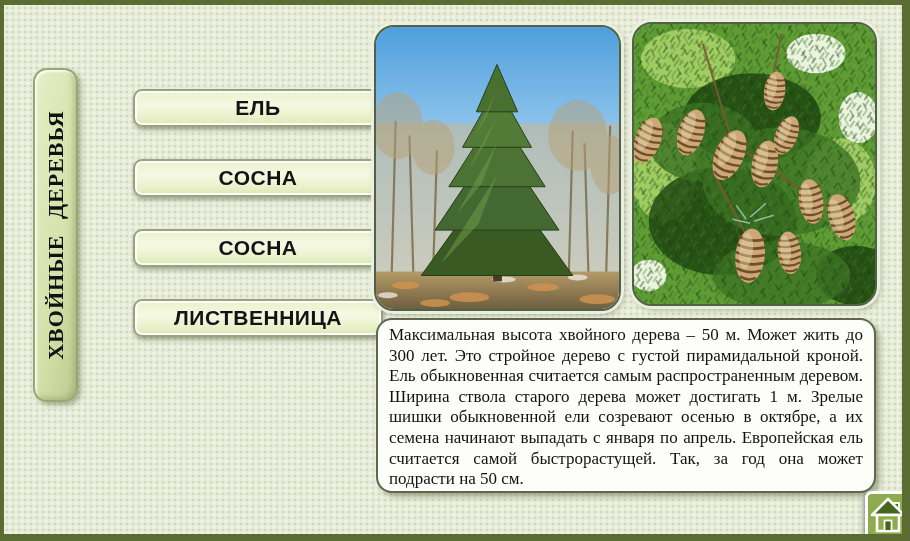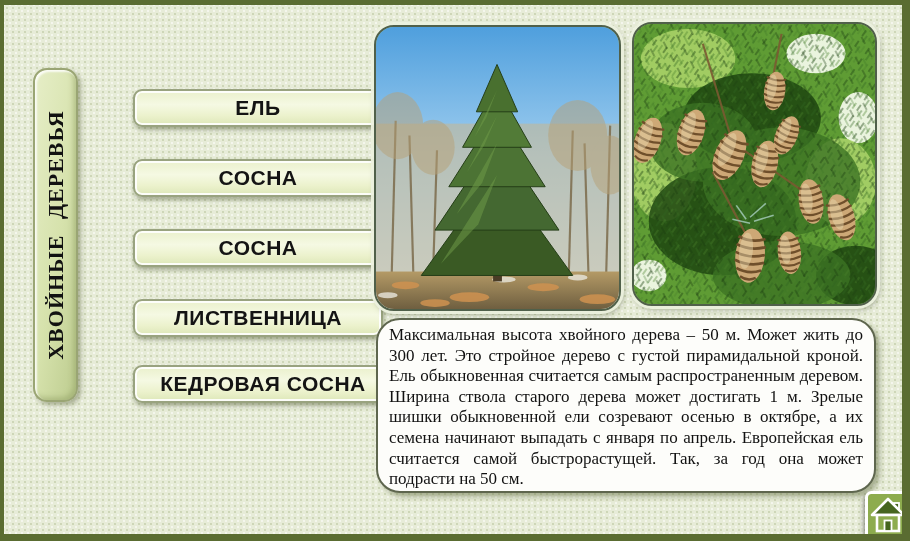--- a/index.html
+++ b/index.html
@@ -70,21 +70,21 @@
   }
   .photo svg { display: block; width: 100%; height: 100%; }
   .photo-left  { left: 370px; top: 20px;  width: 247px; height: 286px; }
   .photo-right { left: 628px; top: 17px;  width: 245px; height: 284px; }
 
   
   .desc-box {
     left: 372px; top: 313px; width: 500px; height: 175px;
     background: #fdfdfa;
     border: 2px solid #5e664e;
-    border-radius: 24px;
+    border-radius: 16px;
     box-shadow: 4px 4px 5px rgba(115,125,85,0.55);
     padding: 5px 11px;
     overflow: hidden;
   }
   .desc-text {
     font-size: 17px; line-height: 20.6px; color: #111;
     text-align: justify;
   }
 
   
@@ -105,21 +105,20 @@
 <div class="page">
 
   <div class="abs side-tab">
     <span class="side-tab-label">ХВОЙНЫЕ ДЕРЕВЬЯ</span>
   </div>
 
   <button class="abs tree-btn">ЕЛЬ</button>
   <button class="abs tree-btn">СОСНА</button>
   <button class="abs tree-btn">СОСНА</button>
   <button class="abs tree-btn">ЛИСТВЕННИЦА</button>
-  <button class="abs tree-btn">КЕДРОВАЯ СОСНА</button>
 
   <div class="abs photo photo-left">
     <svg viewBox="0 0 247 286" preserveAspectRatio="none" aria-hidden="true">
       <defs>
         <linearGradient id="sky" x1="0" y1="0" x2="0" y2="1">
           <stop offset="0" stop-color="#4f9fdd"></stop>
           <stop offset="0.45" stop-color="#9ecdef"></stop>
           <stop offset="1" stop-color="#d9ecf7"></stop>
         </linearGradient>
         <linearGradient id="ground" x1="0" y1="0" x2="0" y2="1">

